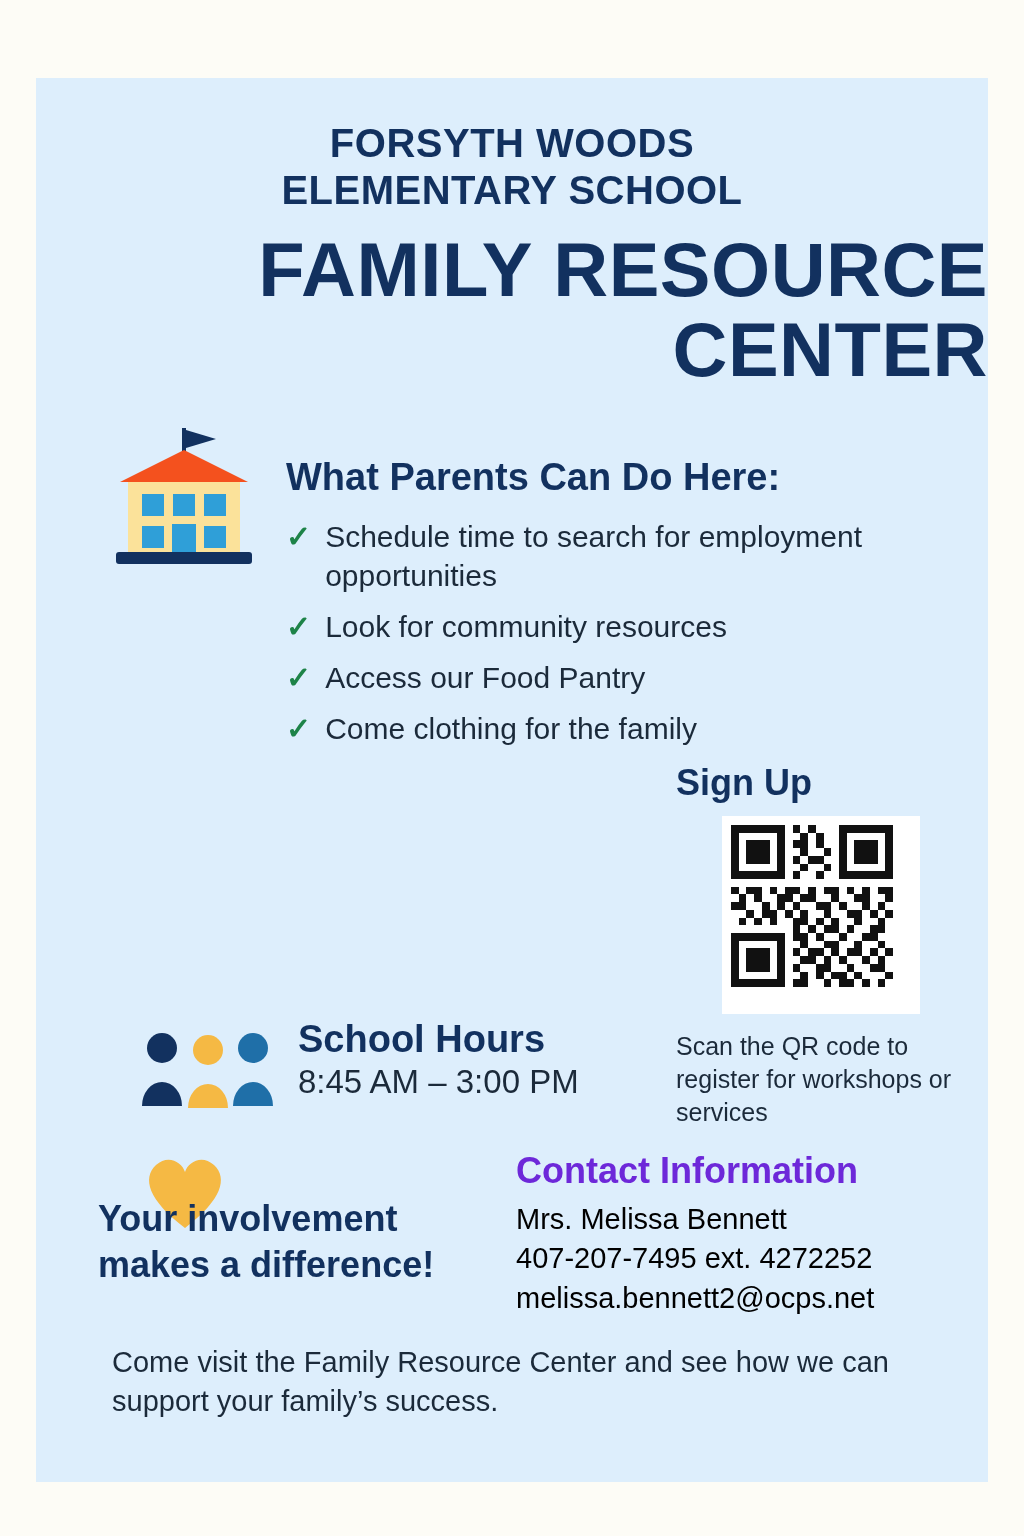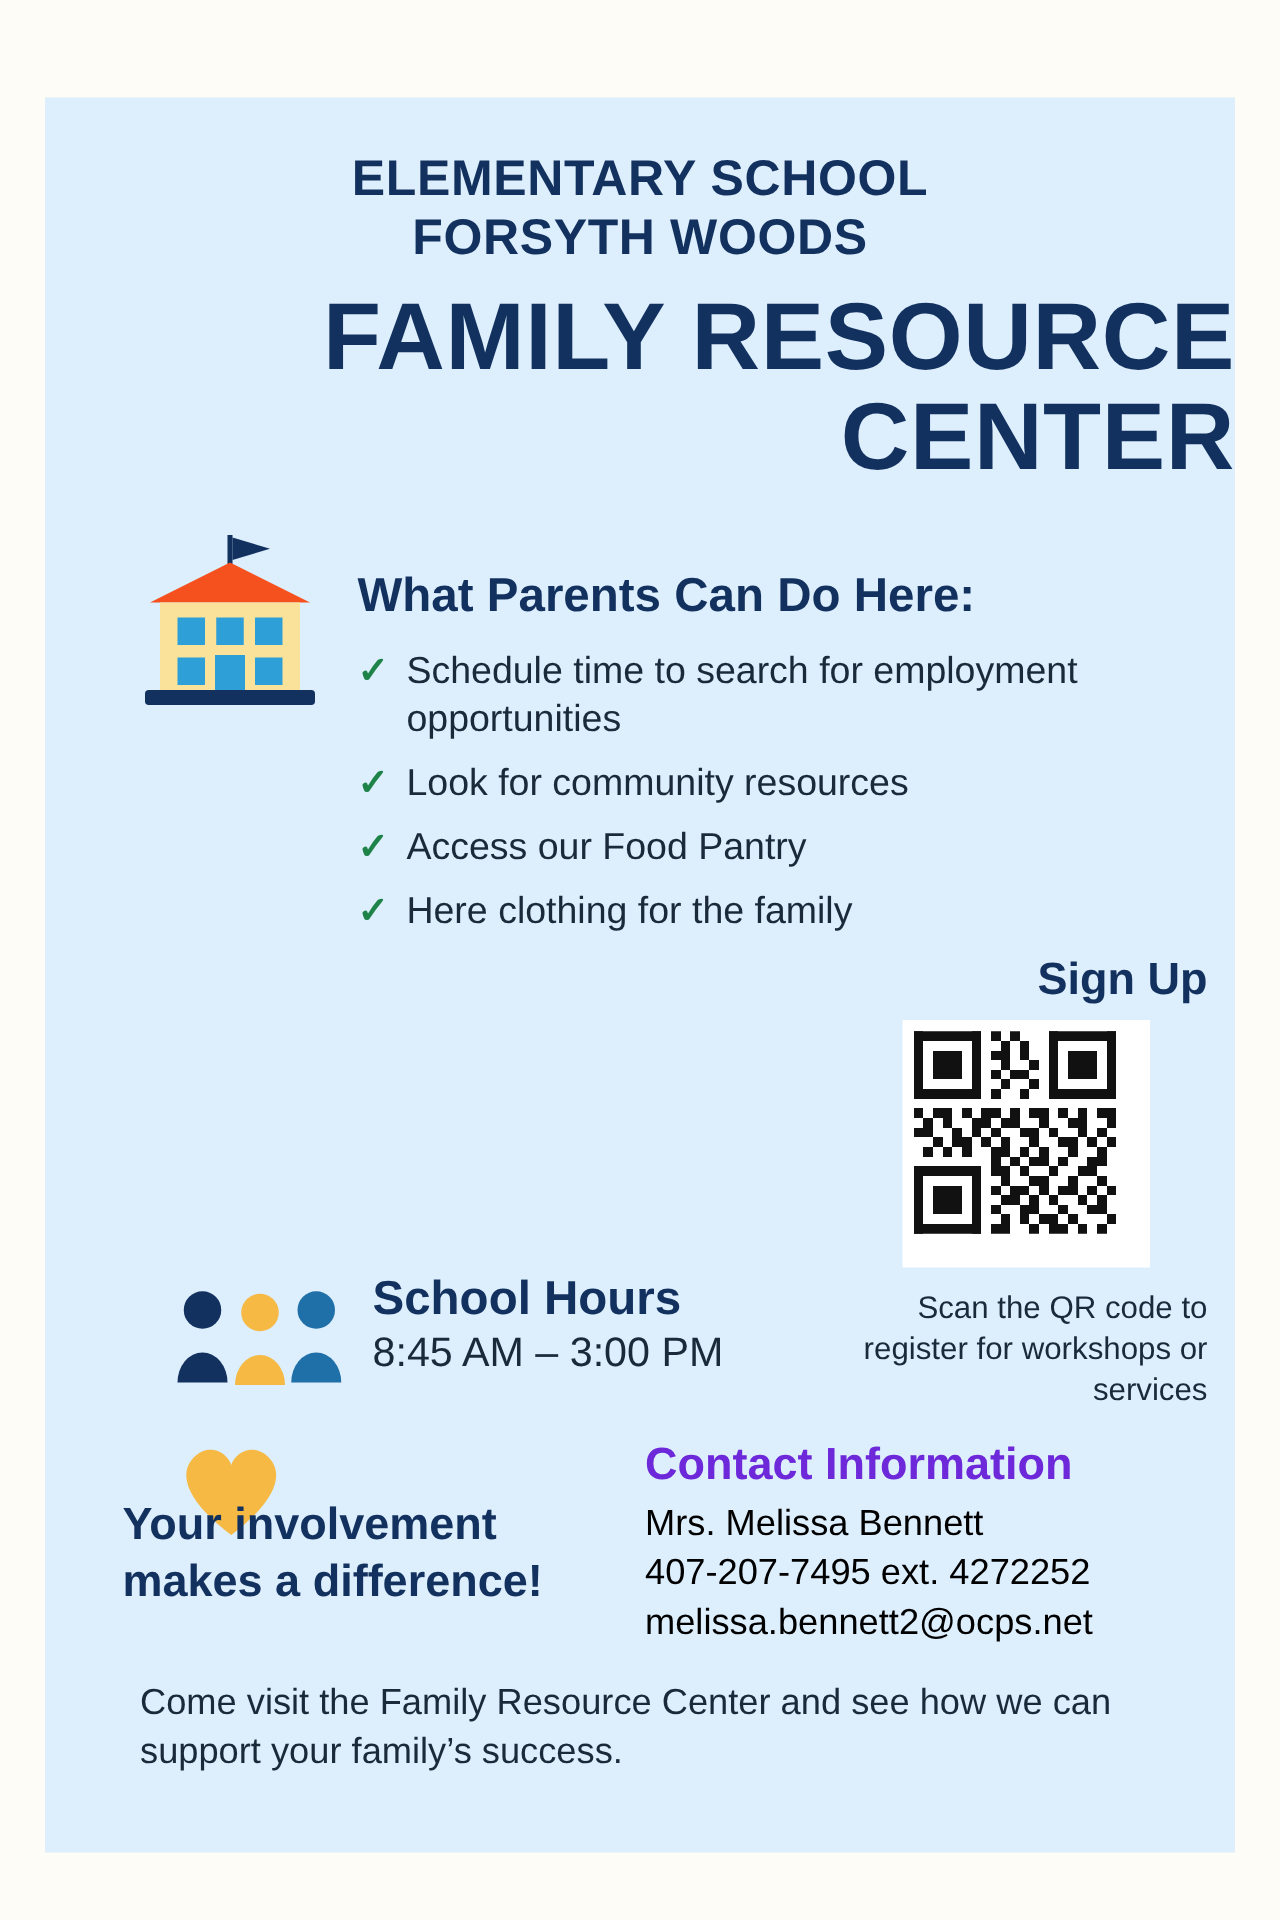--- a/index.html
+++ b/index.html
@@ -103,21 +103,21 @@
     line-height: 1.37;
     color: #1b2a3a;
   }
 
   
   .signup {
     position: absolute;
     left: 640px;
     top: 684px;
     width: 290px;
-    text-align: right;
+    text-align: left;
   }
   .signup h2 {
     margin: 0 0 12px 0;
     font-size: 36px;
     font-weight: bold;
     color: #12315f;
   }
   .qr-box {
     width: 180px;
     height: 180px;
@@ -208,22 +208,22 @@
     line-height: 1.36;
     color: #000000;
   }
 </style>
 </head>
 <body>
 
 <div class="poster">
 
   <div class="school-name">
+    <div>FORSYTH WOODS</div>
     <div>ELEMENTARY SCHOOL</div>
-    <div>FORSYTH WOODS</div>
   </div>
   <div class="title">
     <div>FAMILY RESOURCE</div>
     <div>CENTER</div>
   </div>
 
   <div class="section-parents">
     <div class="school-icon">
       <svg viewBox="0 0 170 160" width="170" height="160">
         <rect x="84" y="8" width="4" height="42" fill="#12315f"></rect>
@@ -248,21 +248,21 @@
       <li>
         <span class="check">✓</span>
         <span>Look for community resources</span>
       </li>
       <li>
         <span class="check">✓</span>
         <span>Access our Food Pantry</span>
       </li>
       <li>
         <span class="check">✓</span>
-        <span>Here clothing for the family</span>
+        <span>Come clothing for the family</span>
       </li>
     </ul>
   </div>
 
 
   <div class="signup">
     <h2>Sign Up</h2>
     <div class="qr-box">
       <svg viewBox="0 0 21 21" width="162" height="162" shape-rendering="crispEdges">
         <rect width="21" height="21" fill="#ffffff"></rect>

